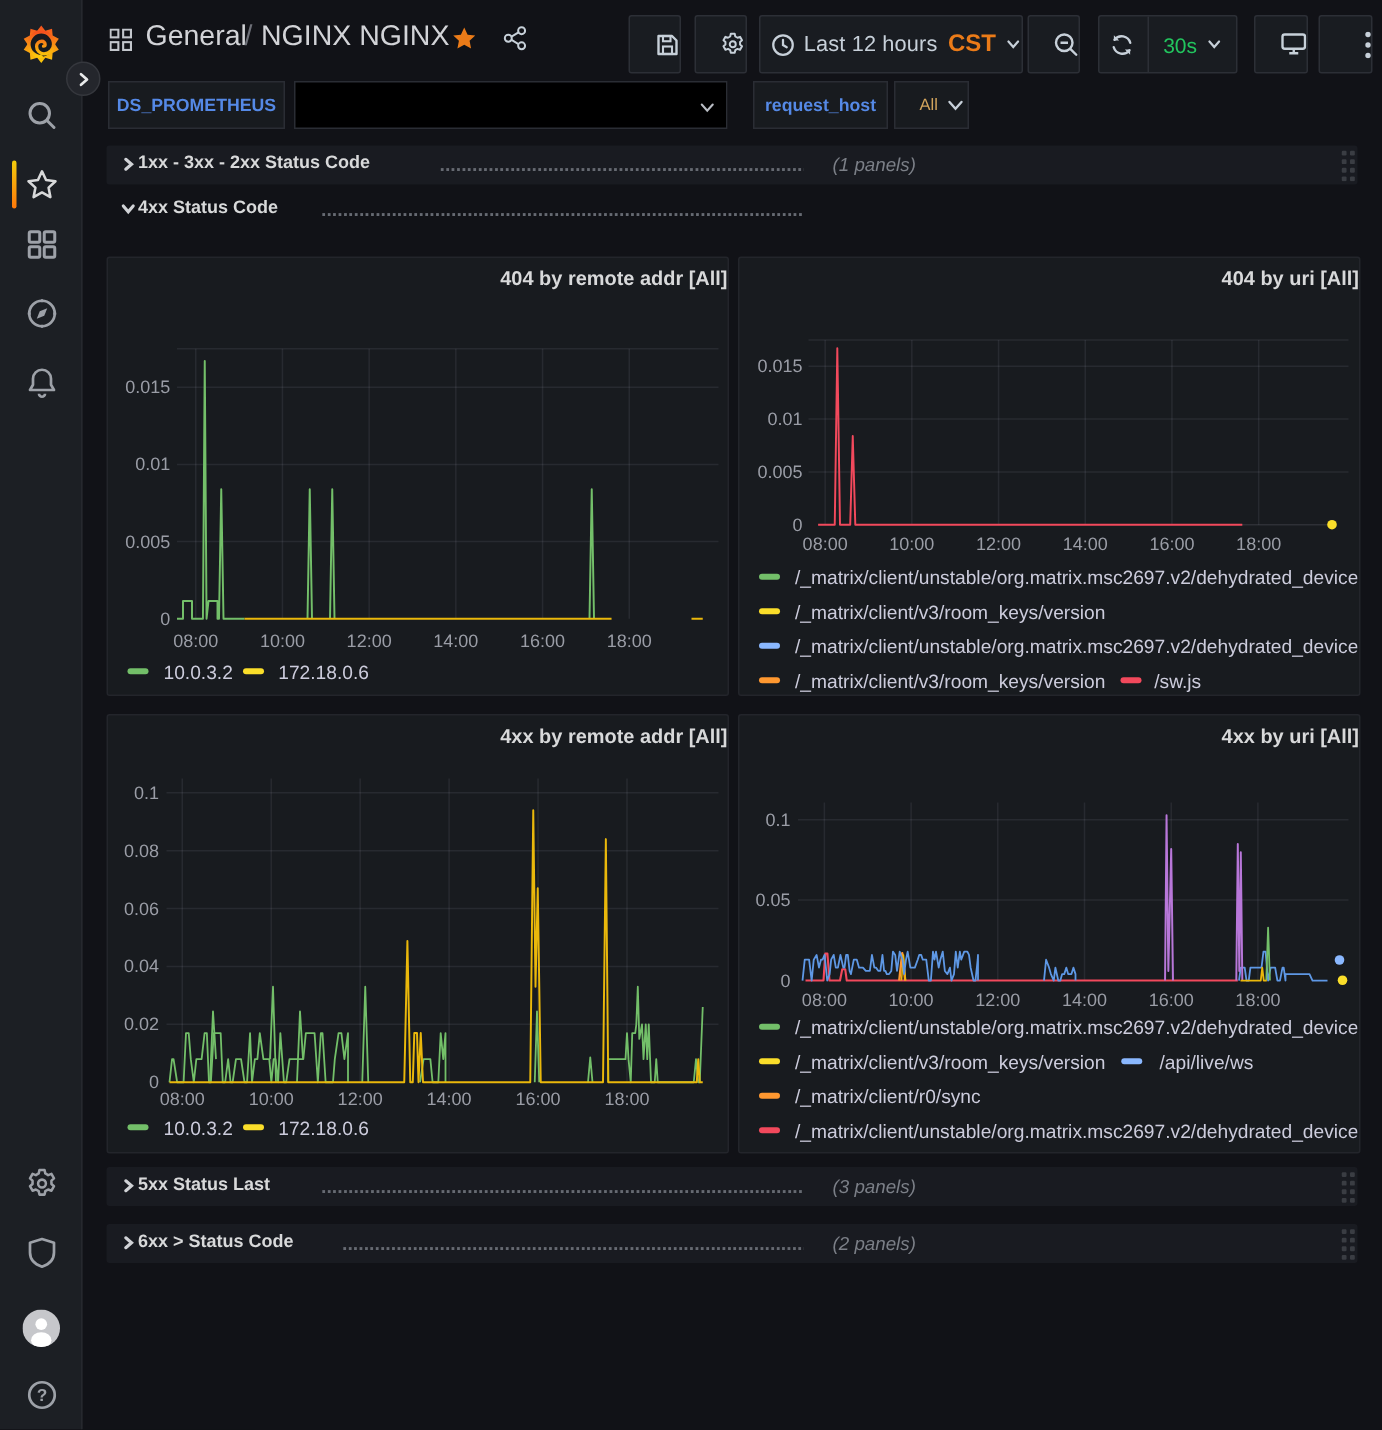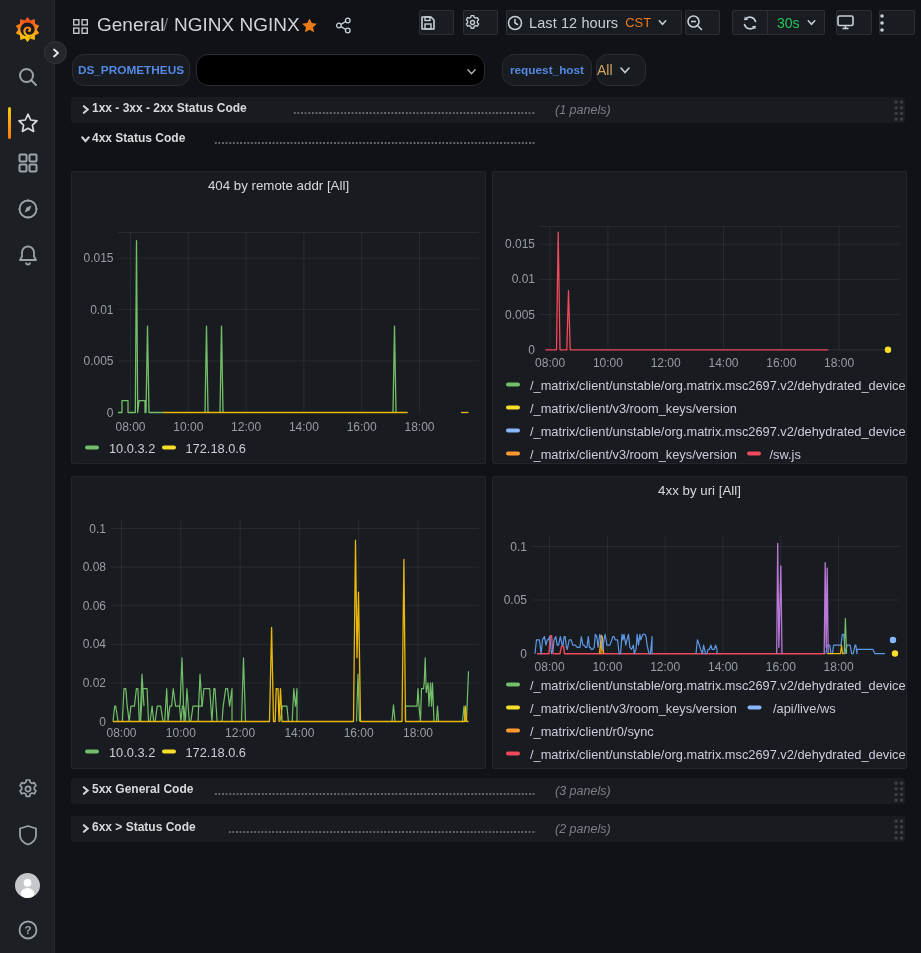--- a/index.html
+++ b/index.html
@@ -2,31 +2,31 @@
 <html><head><meta charset="utf-8"><style>
 *{margin:0;padding:0;box-sizing:border-box}
 html,body{width:921px;height:953px;background:#111217;font-family:"Liberation Sans",sans-serif;overflow:hidden;position:relative}
 .abs{position:absolute}
 #sidebar{position:absolute;left:0;top:0;width:55px;height:953px;background:#1c1f24;border-right:1px solid #26282e}
 .sicon{position:absolute;left:17px;width:22px;height:22px}
 #collapse{position:absolute;left:44px;top:41px;width:23px;height:23px;border-radius:50%;background:#24262c;border:1px solid #35373d;z-index:5;display:flex;align-items:center;justify-content:center}
 #activebar{position:absolute;left:8px;top:107px;width:3px;height:32px;border-radius:2px;background:linear-gradient(#f2cc0c,#ff780a)}
 #topnav{position:absolute;left:56px;top:0;width:865px;height:48px;background:#111217}
 .crumb{color:#d2d3d7;font-size:19px}
-.btn{position:absolute;top:10px;height:25px;border:1px solid #2c2f36;background:#191c21;border-radius:2px;display:flex;align-items:center;justify-content:flex-start;color:#c7d0d9}
-.vbox{position:absolute;top:54px;height:32px;border:1px solid #2a2d34;background:#181b1f;border-radius:12px;display:flex;align-items:center}
+.btn{position:absolute;top:10px;height:39px;border:1px solid #2c2f36;background:#191c21;border-radius:2px;display:flex;align-items:center;justify-content:flex-end;color:#c7d0d9}
+.vbox{position:absolute;top:54px;height:32px;border:1px solid #2a2d34;background:#181b1f;border-radius:0;display:flex;align-items:center}
 .vlabel{color:#5589e6;font-weight:bold;font-size:11.8px;justify-content:center}
 .rowhdr{position:absolute;left:71px;width:834px;height:26px;border-radius:2px;color:#d8d9da}
 .rowbg{background:#191b21}
 .rtitle{position:absolute;top:4px;font-size:12px;font-weight:bold;white-space:nowrap}
 .rdots{position:absolute;top:5px;font-size:13px;font-weight:bold;color:#666a72;letter-spacing:0;overflow:hidden;white-space:nowrap;height:17px}
 .rcount{position:absolute;left:484px;top:6px;font-size:12.5px;font-style:italic;color:#7b7f87;white-space:nowrap}
 .rchev{position:absolute;left:9px;top:7px}
 .panel{position:absolute;width:415px;height:293px;background:#181b1f;border:1px solid #23252b;border-radius:2px}
-.ptitle{position:absolute;left:0;top:6px;width:100%;text-align:center;font-size:13.3px;font-weight:normal;color:#d8d9da}
+.ptitle{position:absolute;left:0;top:6px;width:100%;text-align:right;font-size:13.3px;font-weight:bold;color:#d8d9da}
 svg text{font-family:"Liberation Sans",sans-serif}
 </style></head><body>
 <div id="sidebar">
 <svg class="abs" style="left:15px;top:16px" width="25" height="27" viewBox="0 0 25 26">
 <defs>
         <linearGradient id="glog" x1="0" y1="0" x2="0" y2="1">
 <stop offset="0" stop-color="#f4501e"></stop>
           <stop offset="1" stop-color="#fbcb0a"></stop>
         </linearGradient>
       </defs>
@@ -126,21 +126,21 @@
         <circle cx="11" cy="11" r="2.6" stroke="#c7d0d9" stroke-width="1.7" fill="none"></circle>
       </svg>
     </div>
 <div class="btn" style="left:450px;width:176px">
       <span style="display:flex;align-items:center;gap:6px;font-size:14.5px">
         <svg width="16" height="16" viewBox="0 0 16 16">
           <circle cx="8" cy="8" r="6.5" stroke="#c7d0d9" stroke-width="1.5" fill="none"></circle>
           <path d="M8 4.5 V8 l2.5 1.5" stroke="#c7d0d9" stroke-width="1.5" fill="none" stroke-linecap="round"></path>
         </svg>
         <span style="letter-spacing:0.1px">Last 12 hours</span>
-        <span style="color:#eb7b18;font-weight:normal;font-size:13px;margin-left:1px">CST</span>
+        <span style="color:#eb7b18;font-weight:bold;font-size:16px;margin-left:1px">CST</span>
         <svg width="11" height="11" viewBox="0 0 12 12">
           <path d="M2.5 4 L6 8 L9.5 4" stroke="#c7d0d9" stroke-width="1.6" fill="none" stroke-linecap="round"></path>
         </svg>
       </span>
     </div>
 <div class="btn" style="left:629px;width:35px">
       <svg width="17" height="17" viewBox="0 0 17 17">
         <circle cx="7.5" cy="7.5" r="5.5" stroke="#c7d0d9" stroke-width="1.6" fill="none"></circle>
         <line x1="5" y1="7.5" x2="10" y2="7.5" stroke="#c7d0d9" stroke-width="1.6"></line>
         <line x1="11.7" y1="11.7" x2="15.5" y2="15.5" stroke="#c7d0d9" stroke-width="1.6" stroke-linecap="round"></line>
@@ -177,21 +177,21 @@
     </div>
 </div>
 <div class="vbox vlabel" style="left:72px;width:118px">DS_PROMETHEUS</div>
 <div class="vbox" style="left:196px;width:289px;background:#000">
     <svg class="abs" style="left:269px;top:11px" width="11" height="11" viewBox="0 0 12 12">
       <path d="M2 4 L6 8.5 L10 4" stroke="#b9bdc4" stroke-width="1.5" fill="none" stroke-linecap="round"></path>
     </svg>
   </div>
 <div class="vbox vlabel" style="left:502px;width:90px">request_host</div>
 <div class="vbox" style="left:596px;width:50px">
-    <span style="color:#d2a45c;font-size:14px;margin-left:0">All</span>
+    <span style="color:#d2a45c;font-size:11px;margin-left:16px">All</span>
     <svg style="margin-left:6px" width="12" height="12" viewBox="0 0 12 12">
       <path d="M2 4 L6 8.5 L10 4" stroke="#c7d0d9" stroke-width="1.6" fill="none" stroke-linecap="round"></path>
     </svg>
   </div>
 <div class="rowhdr rowbg" style="top:97px">
     <svg class="rchev" width="11" height="11" viewBox="0 0 10 10">
       <path d="M3.5 2 L7 5 L3.5 8" stroke="#d0d2d6" stroke-width="1.9" fill="none" stroke-linecap="round"></path>
     </svg>
     <div class="rtitle" style="left:21px">1xx - 3xx - 2xx Status Code</div>
     <div class="rdots" style="left:222px;width:243px">........................................................................................................................</div>
@@ -211,21 +211,21 @@
     <svg class="rchev" width="11" height="11" viewBox="0 0 10 10">
       <path d="M2 3 L5 6.5 L8 3" stroke="#d0d2d6" stroke-width="1.9" fill="none" stroke-linecap="round"></path>
     </svg>
     <div class="rtitle" style="left:21px">4xx Status Code</div>
     <div class="rdots" style="left:143px;width:322px">........................................................................................................................</div>
   </div>
 <div class="rowhdr rowbg" style="top:778px">
     <svg class="rchev" width="11" height="11" viewBox="0 0 10 10">
       <path d="M3.5 2 L7 5 L3.5 8" stroke="#d0d2d6" stroke-width="1.9" fill="none" stroke-linecap="round"></path>
     </svg>
-    <div class="rtitle" style="left:21px">5xx General Code</div>
+    <div class="rtitle" style="left:21px">5xx Status Last</div>
     <div class="rdots" style="left:143px;width:322px">........................................................................................................................</div>
     <div class="rcount">(3 panels)</div>
     <svg style="position:absolute;left:822px;top:3px" width="11" height="21" viewBox="0 0 11 21">
       <rect x="1.5" y="0.5" width="3.2" height="3.2" rx="0.8" fill="#3a3d43"></rect>
       <rect x="1.5" y="6.2" width="3.2" height="3.2" rx="0.8" fill="#3a3d43"></rect>
       <rect x="1.5" y="11.9" width="3.2" height="3.2" rx="0.8" fill="#3a3d43"></rect>
       <rect x="1.5" y="17.6" width="3.2" height="3.2" rx="0.8" fill="#3a3d43"></rect>
       <rect x="7.0" y="0.5" width="3.2" height="3.2" rx="0.8" fill="#3a3d43"></rect>
       <rect x="7.0" y="6.2" width="3.2" height="3.2" rx="0.8" fill="#3a3d43"></rect>
       <rect x="7.0" y="11.9" width="3.2" height="3.2" rx="0.8" fill="#3a3d43"></rect>
@@ -287,20 +287,21 @@
       <path d="M389.0,240.5 L396.5,240.5" fill="none" stroke="#eab80b" stroke-width="1.3" stroke-linejoin="round"></path>
       <g font-size="12.8" fill="#ccccdc">
         <rect x="13.0" y="273.5" width="14" height="4" rx="2" fill="#73bf69"></rect>
         <text x="37.0" y="280.5">10.0.3.2</text>
         <rect x="90.0" y="273.5" width="14" height="4" rx="2" fill="#fade2a"></rect>
         <text x="113.5" y="280.5">172.18.0.6</text>
       </g>
     </svg>
   </div>
 <div class="panel" style="left:492px;top:171px">
+    <div class="ptitle">404 by uri [All]</div>
     <svg width="412" height="291" viewBox="0 0 412 291" style="position:absolute;left:0;top:0">
       <g stroke="rgba(204,204,220,0.09)" stroke-width="1">
         <line x1="57.1" y1="54.6" x2="57.1" y2="177.8"></line>
         <line x1="114.9" y1="54.6" x2="114.9" y2="177.8"></line>
         <line x1="172.7" y1="54.6" x2="172.7" y2="177.8"></line>
         <line x1="230.5" y1="54.6" x2="230.5" y2="177.8"></line>
         <line x1="288.3" y1="54.6" x2="288.3" y2="177.8"></line>
         <line x1="346.1" y1="54.6" x2="346.1" y2="177.8"></line>
         <line x1="46.0" y1="54.6" x2="406.0" y2="54.6"></line>
         <line x1="46.0" y1="72.2" x2="406.0" y2="72.2"></line>
@@ -338,20 +339,21 @@
       </g>
       <g font-size="12.8" fill="#ccccdc">
         <rect x="13.0" y="279.5" width="14" height="4" rx="2" fill="#ff9830"></rect>
         <text x="37.0" y="286.5">/_matrix/client/v3/room_keys/version</text>
         <rect x="254.0" y="279.5" width="14" height="4" rx="2" fill="#f2495c"></rect>
         <text x="276.5" y="286.5">/sw.js</text>
       </g>
     </svg>
   </div>
 <div class="panel" style="left:71px;top:476px">
+    <div class="ptitle">4xx by remote addr [All]</div>
     <svg width="413" height="291" viewBox="0 0 413 291" style="position:absolute;left:0;top:0">
       <g stroke="rgba(204,204,220,0.09)" stroke-width="1">
         <line x1="49.5" y1="42.0" x2="49.5" y2="244.5"></line>
         <line x1="108.8" y1="42.0" x2="108.8" y2="244.5"></line>
         <line x1="168.1" y1="42.0" x2="168.1" y2="244.5"></line>
         <line x1="227.4" y1="42.0" x2="227.4" y2="244.5"></line>
         <line x1="286.7" y1="42.0" x2="286.7" y2="244.5"></line>
         <line x1="346.0" y1="42.0" x2="346.0" y2="244.5"></line>
         <line x1="39.0" y1="51.5" x2="407.0" y2="51.5"></line>
         <line x1="39.0" y1="90.1" x2="407.0" y2="90.1"></line>

